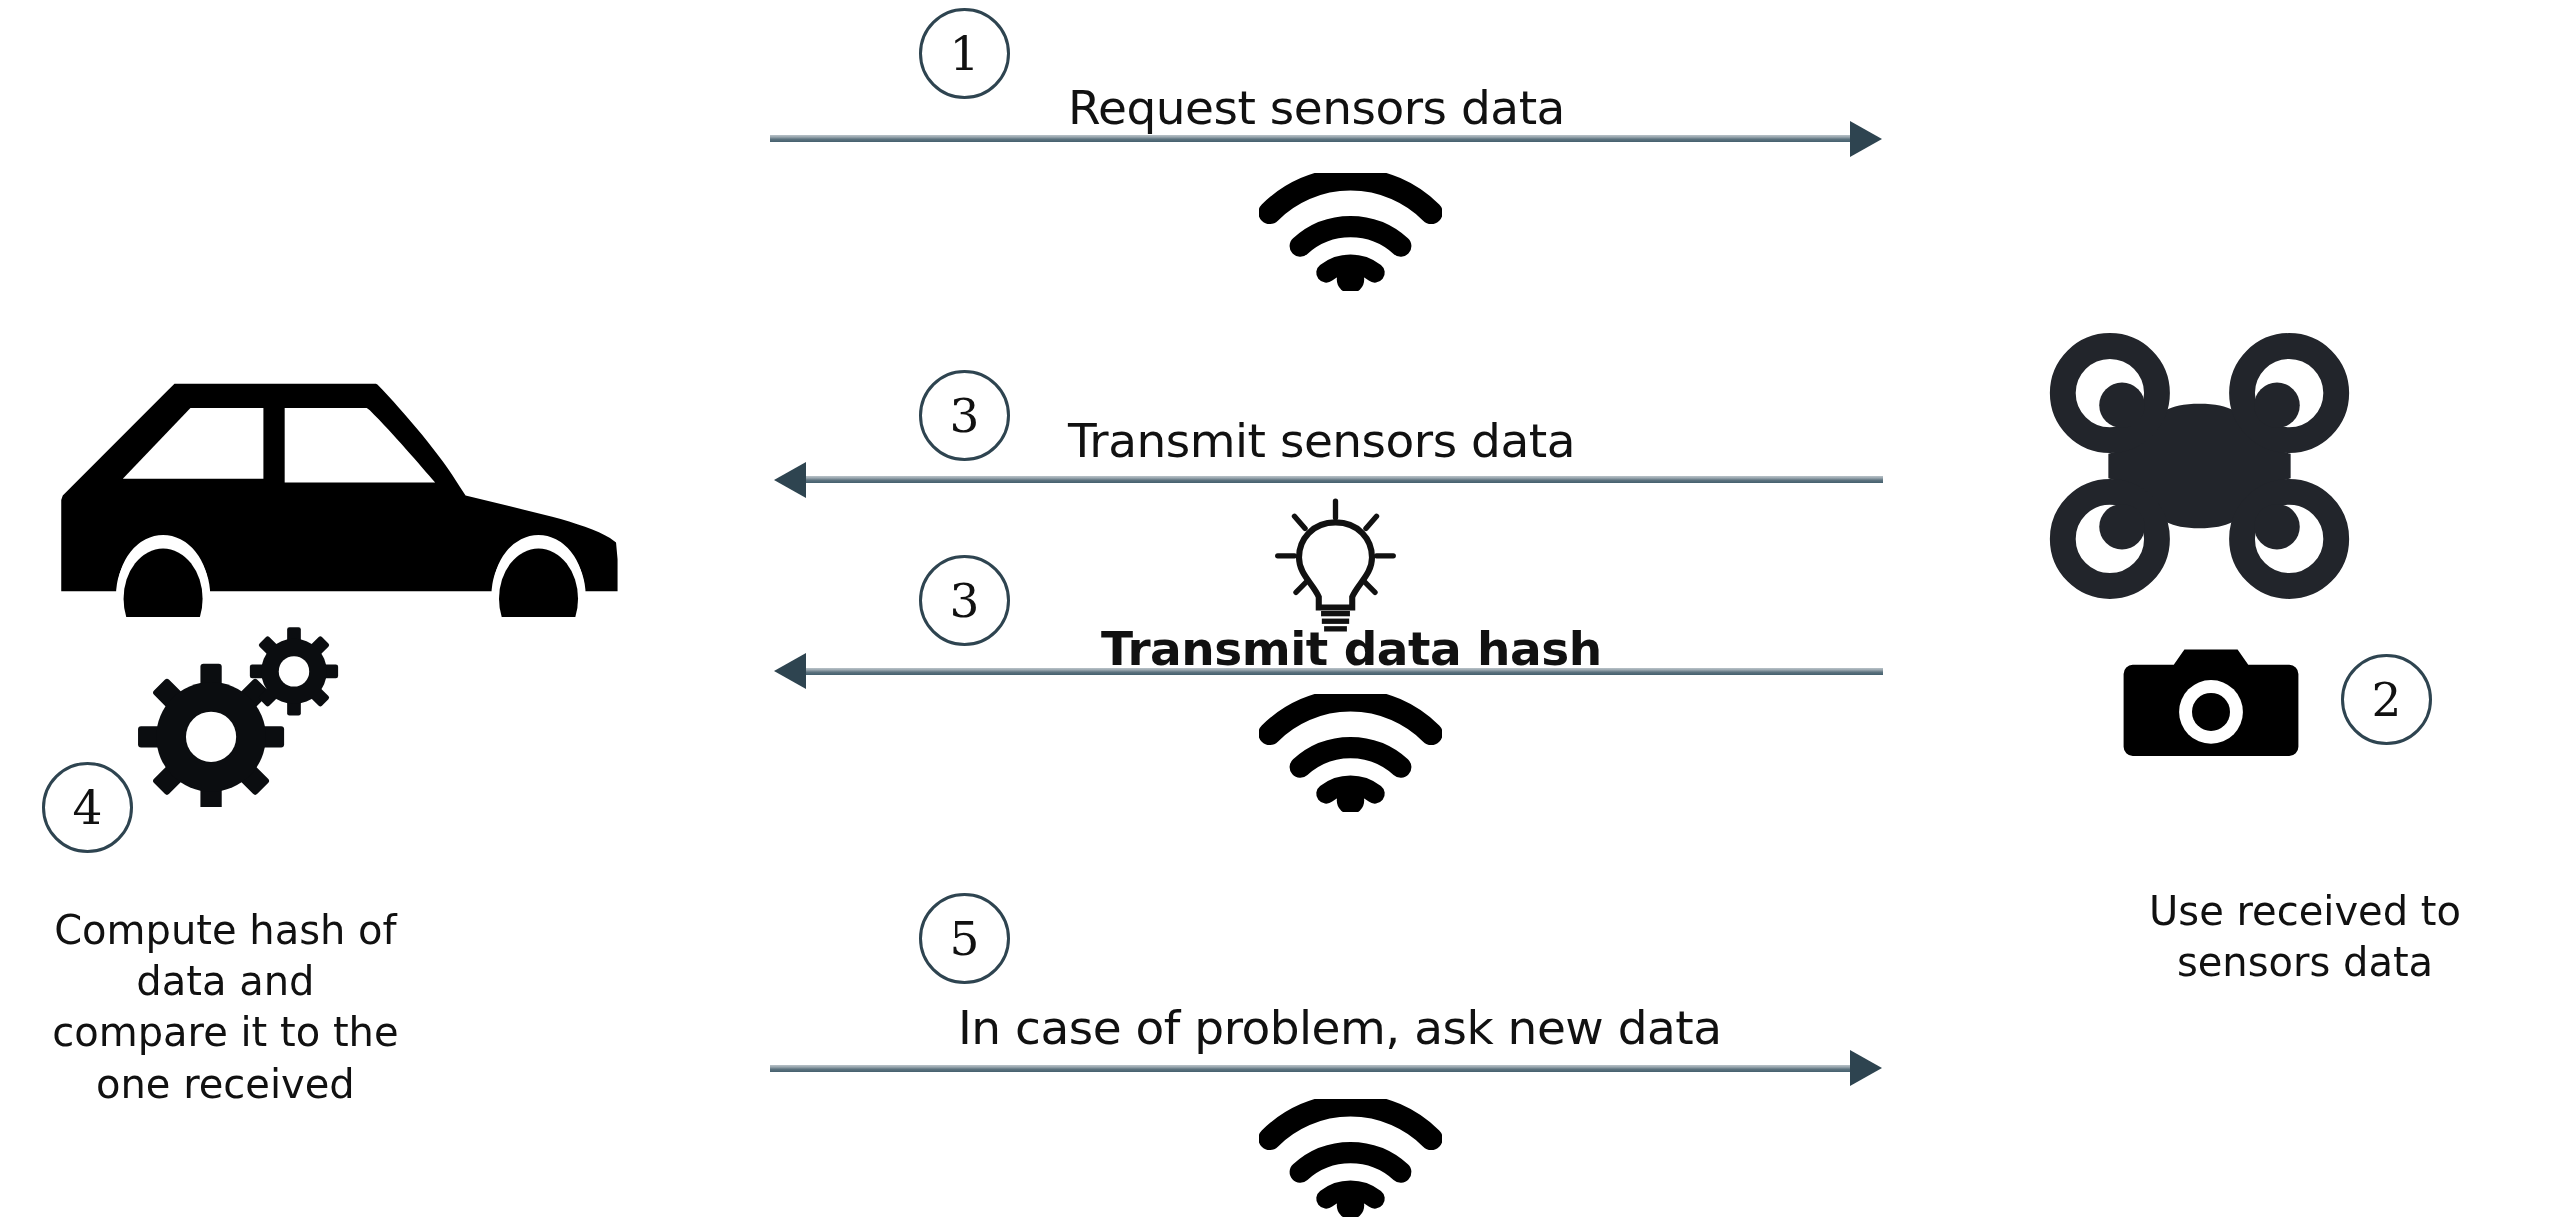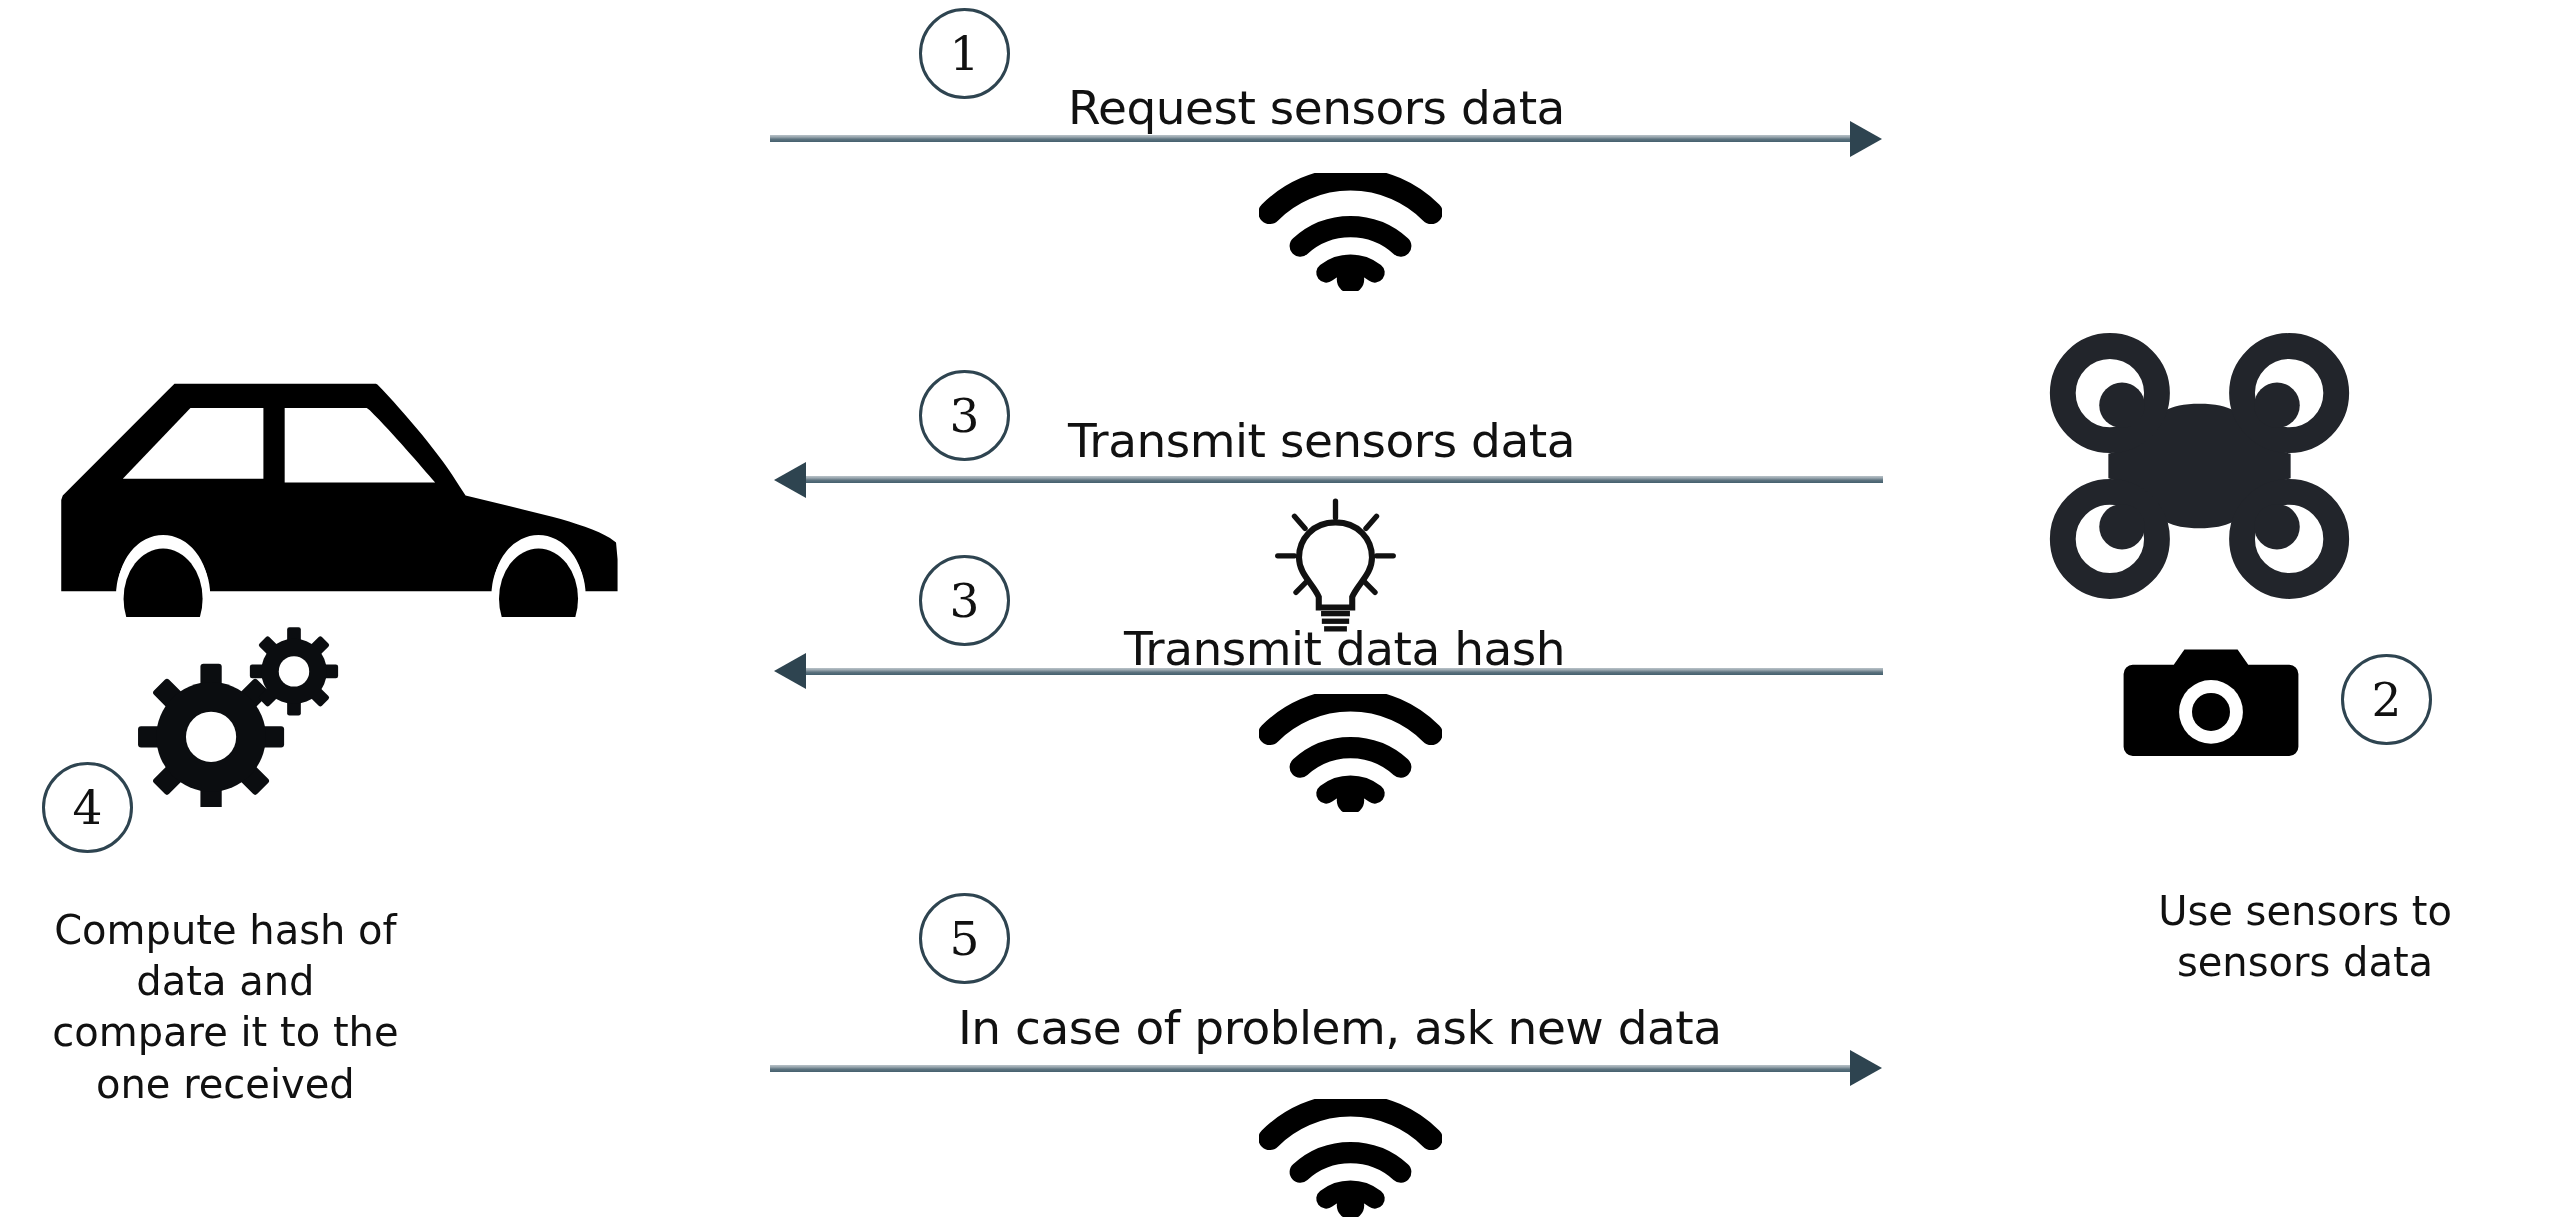--- a/index.html
+++ b/index.html
@@ -209,21 +209,21 @@
       <circle cx="125" cy="88" r="42" fill="#ffffff"></circle>
       <circle cx="125" cy="88" r="25" fill="#000000"></circle>
     </svg>
   </div>
 
   <div class="badge" style="left:2341px; top:654px; width:91px; height:91px; font-size:47px;">
     <span>2</span>
   </div>
 
   <div class="caption" style="left:2069px; top:886px; width:472px;">
-    <div>Use sensors to</div>
+    <div>Use received to</div>
     <div>sensors data</div>
   </div>
 
   <div class="badge" style="left:919px; top:7.6px; width:91px; height:91px; font-size:47px;">
     <span>1</span>
   </div>
   <div class="arrow-label" style="left:1068px; top:80px;">Request sensors data</div>
   <div class="arrow-line" style="left:770px; top:135px; width:1088px;"></div>
   <div class="arrow-head right" style="left:1850px; top:121px;"></div>
 
@@ -271,21 +271,21 @@
         <line x1="79" y1="152" x2="117" y2="152"></line>
         <line x1="80" y1="162" x2="116" y2="162"></line>
         <line x1="83" y1="172" x2="113" y2="172"></line>
       </g>
     </svg>
   </div>
 
   <div class="badge" style="left:919px; top:555px; width:91px; height:91px; font-size:47px;">
     <span>3</span>
   </div>
-  <div class="arrow-label" style="left:1124px; top:621px;">Transmit data hash</div>
+  <div class="arrow-label" style="left:1101px; top:621px;font-weight:bold;">Transmit data hash</div>
   <div class="arrow-line" style="left:805px; top:668px; width:1078px;"></div>
   <div class="arrow-head left" style="left:774px; top:653px;"></div>
 
   <div class="icon" style="left:1259px; top:694px; width:183px; height:118px;">
     <svg viewBox="0 0 240 155" width="183" height="118" aria-hidden="true">
       <g fill="none" stroke="#000000" stroke-linecap="round">
         <path d="M14 52 A150 150 0 0 1 226 52" stroke-width="30"></path>
         <path d="M54 96 A98 98 0 0 1 186 96" stroke-width="28"></path>
         <path d="M88 131 A52 52 0 0 1 152 131" stroke-width="26"></path>
       </g>

